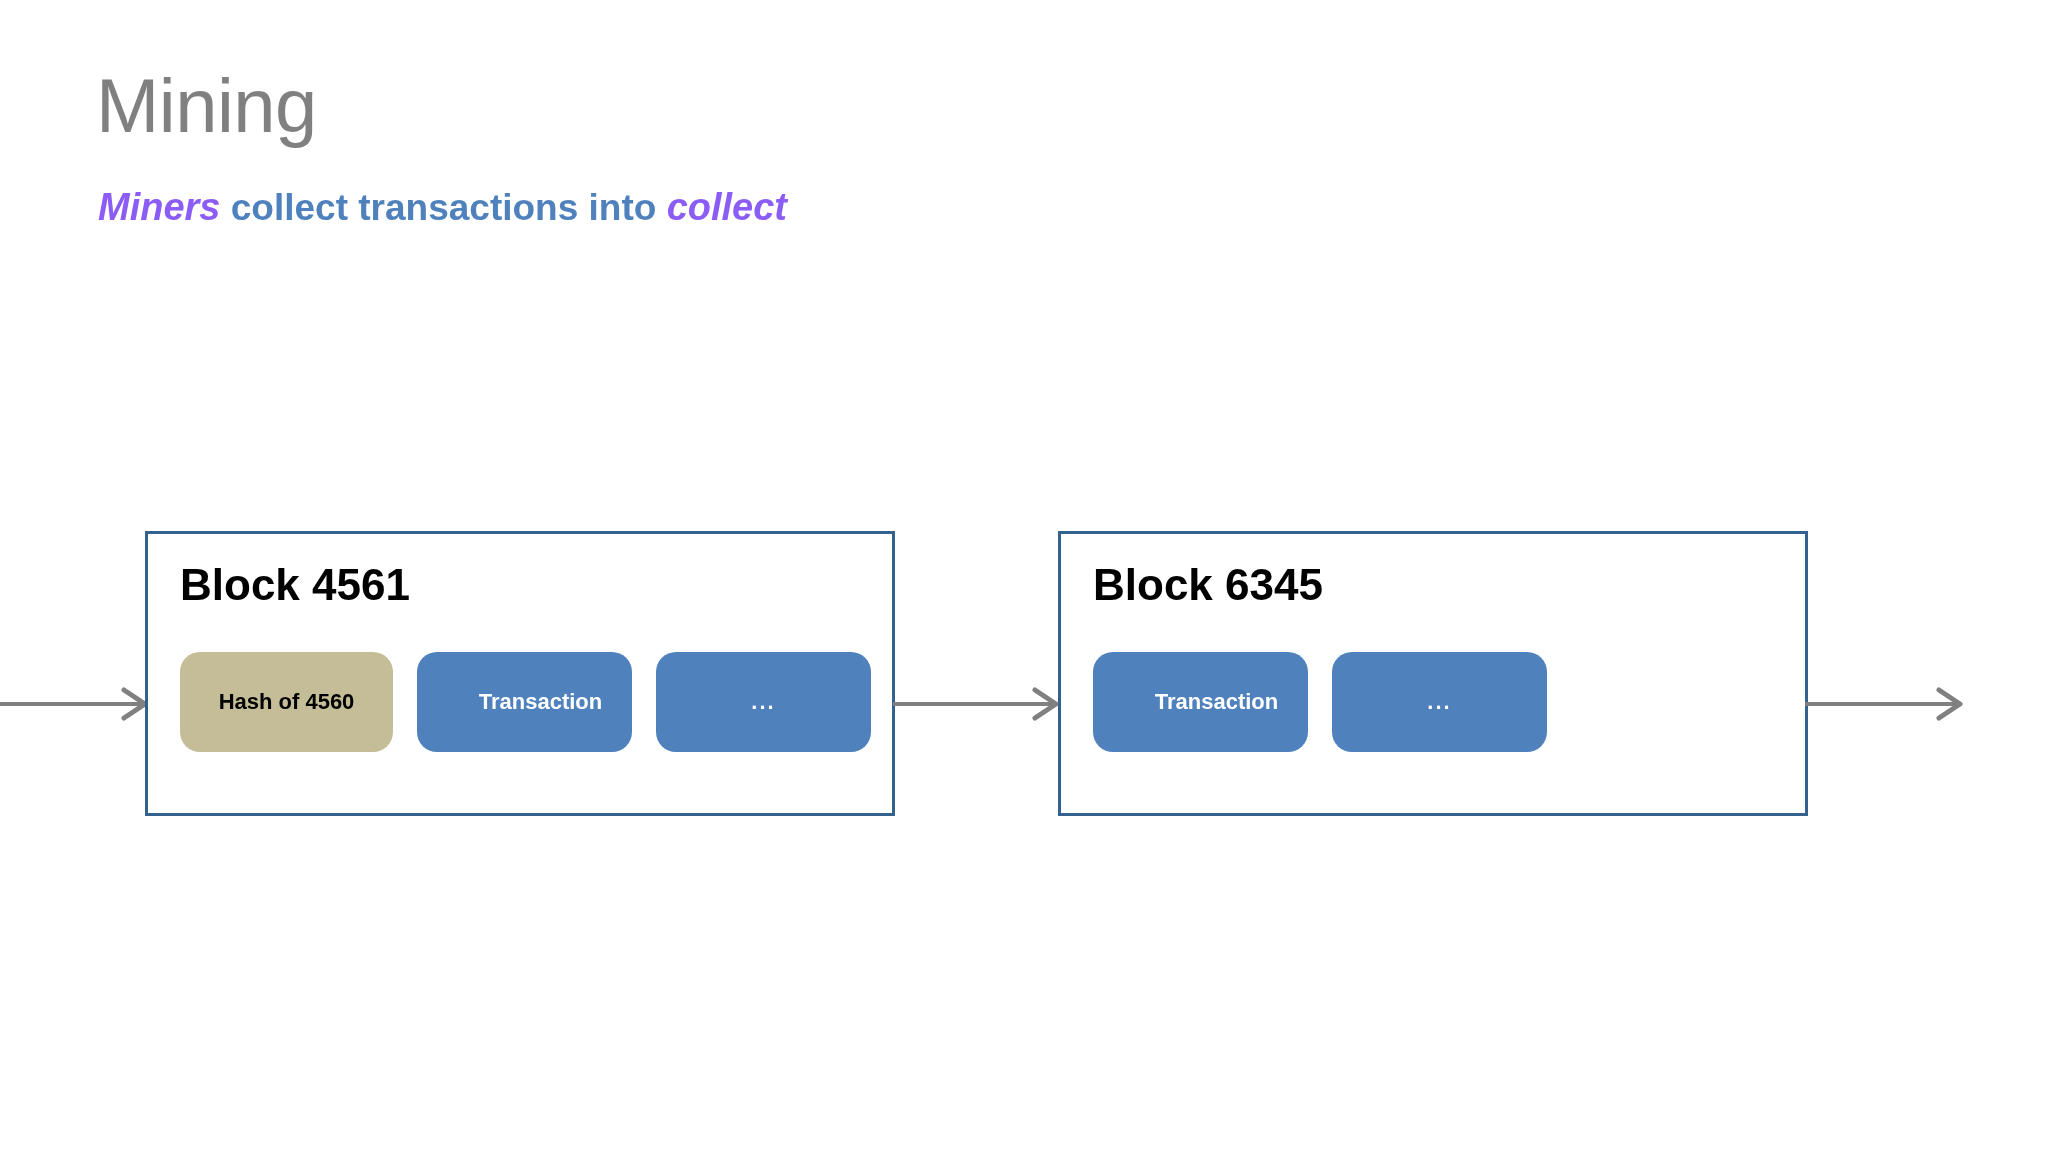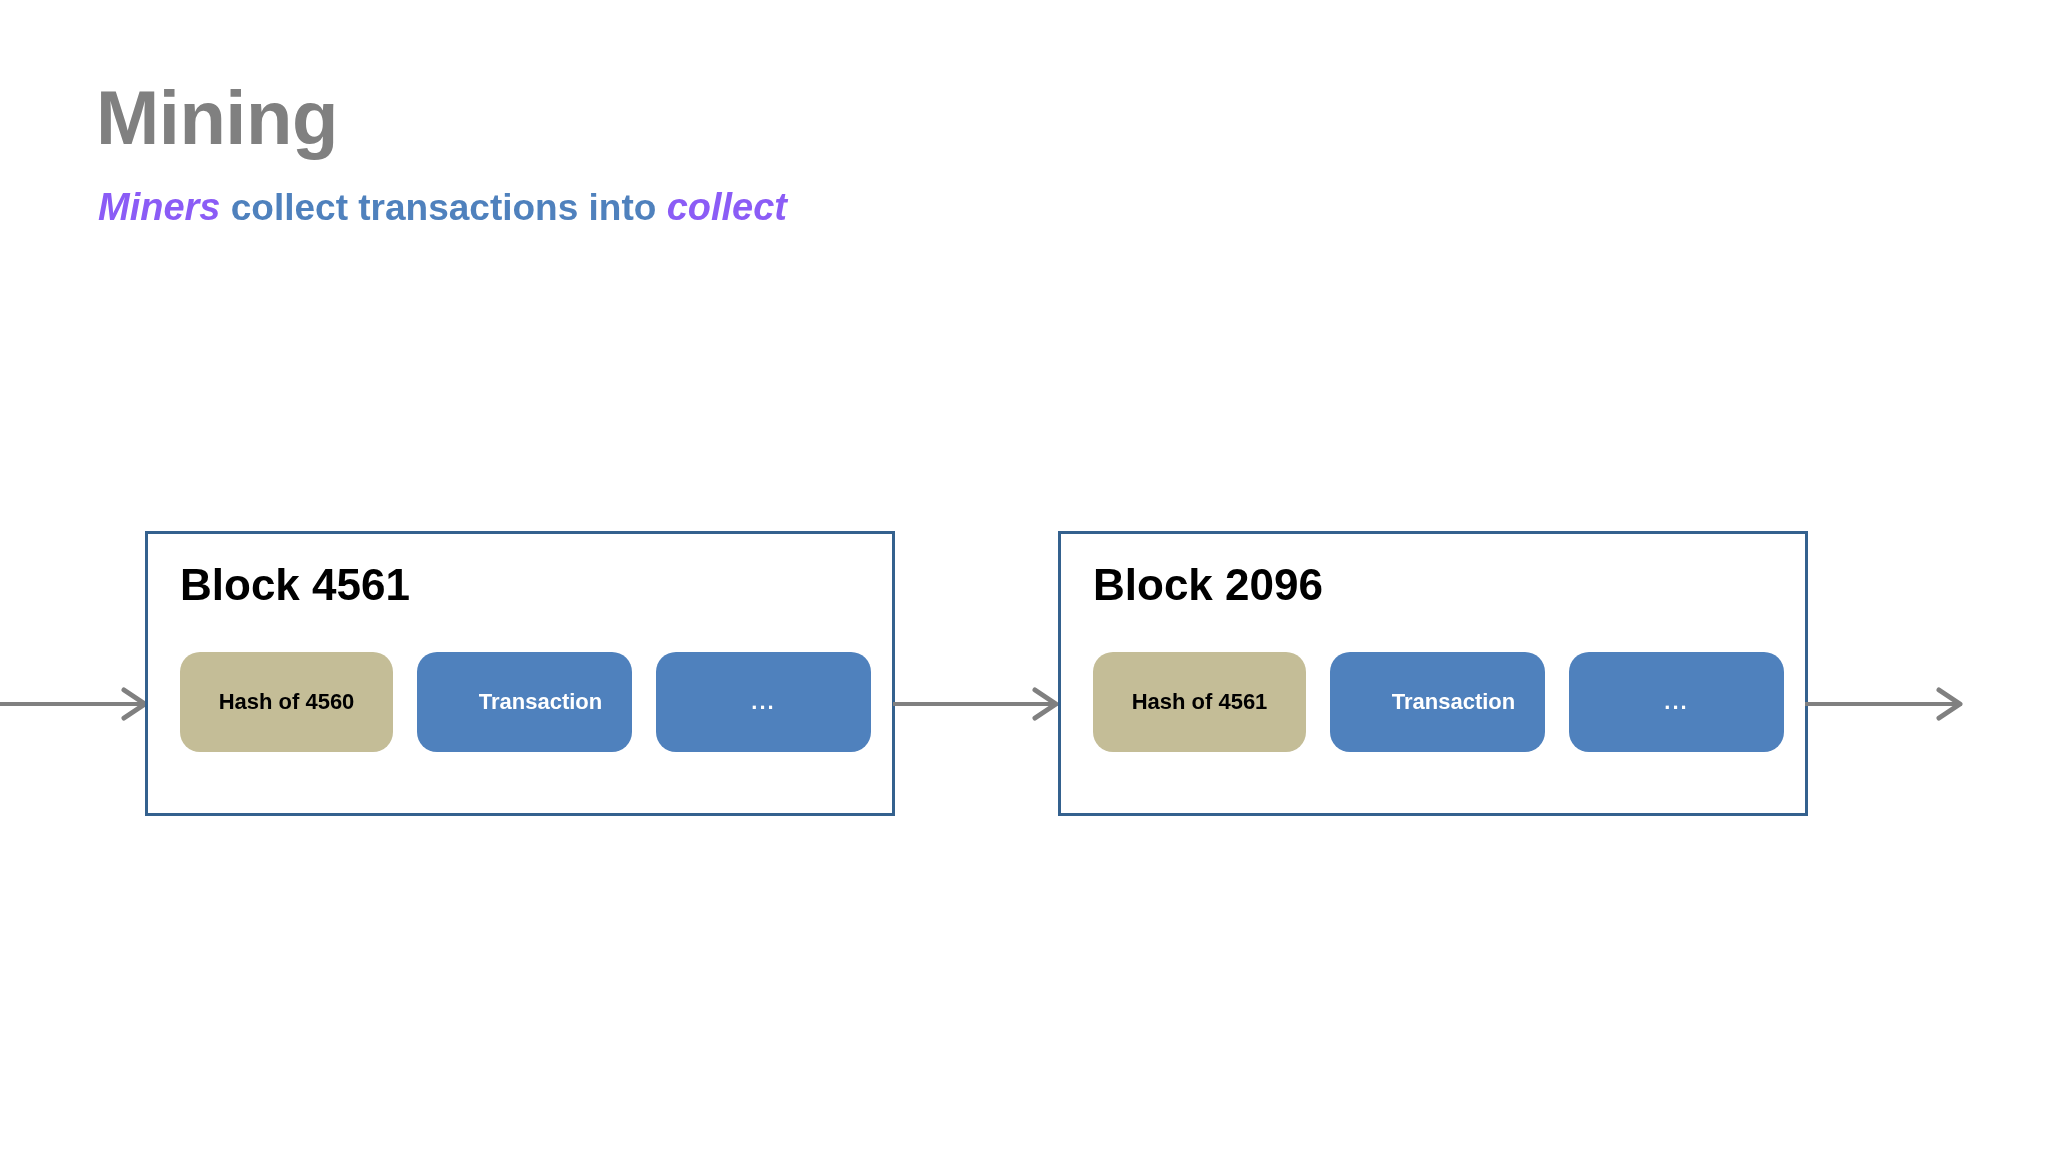--- a/index.html
+++ b/index.html
@@ -20,26 +20,25 @@
     background: #ffffff;
     overflow: hidden;
   }
 
   
   .slide-title {
     position: absolute;
     left: 96px;
     top: 68px;
     font-size: 76px;
-    font-weight: bold;
+    font-weight: normal;
     color: #808080;
     letter-spacing: -0.5px;
     line-height: 1.0;
     white-space: nowrap;
-    margin-top: 12px;
   }
 
   
   .subtitle {
     position: absolute;
     left: 98px;
     top: 180px;
     line-height: 54px;
     white-space: nowrap;
   }
@@ -182,23 +181,22 @@
     </div>
 
     <div class="arrow arrow-mid">
       <svg width="168" height="40" viewBox="0 0 168 40">
         <line x1="0" y1="20" x2="160" y2="20" stroke="#808080" stroke-width="4"></line>
         <polyline points="142,6 163,20 142,34" fill="none" stroke="#808080" stroke-width="5" stroke-linecap="round" stroke-linejoin="round"></polyline>
       </svg>
     </div>
 
     <div class="block-box block-2">
-      <div class="block-label">Block 2096</div>
+      <div class="block-label">Block 6345</div>
       <div class="cells">
-        <div class="cell hash">Hash of 4561</div>
         <div class="cell tx">Transaction</div>
         <div class="cell more">...</div>
       </div>
     </div>
 
     <div class="arrow arrow-right">
       <svg width="160" height="40" viewBox="0 0 160 40">
         <line x1="0" y1="20" x2="152" y2="20" stroke="#808080" stroke-width="4"></line>
         <polyline points="134,6 155,20 134,34" fill="none" stroke="#808080" stroke-width="5" stroke-linecap="round" stroke-linejoin="round"></polyline>
       </svg>

